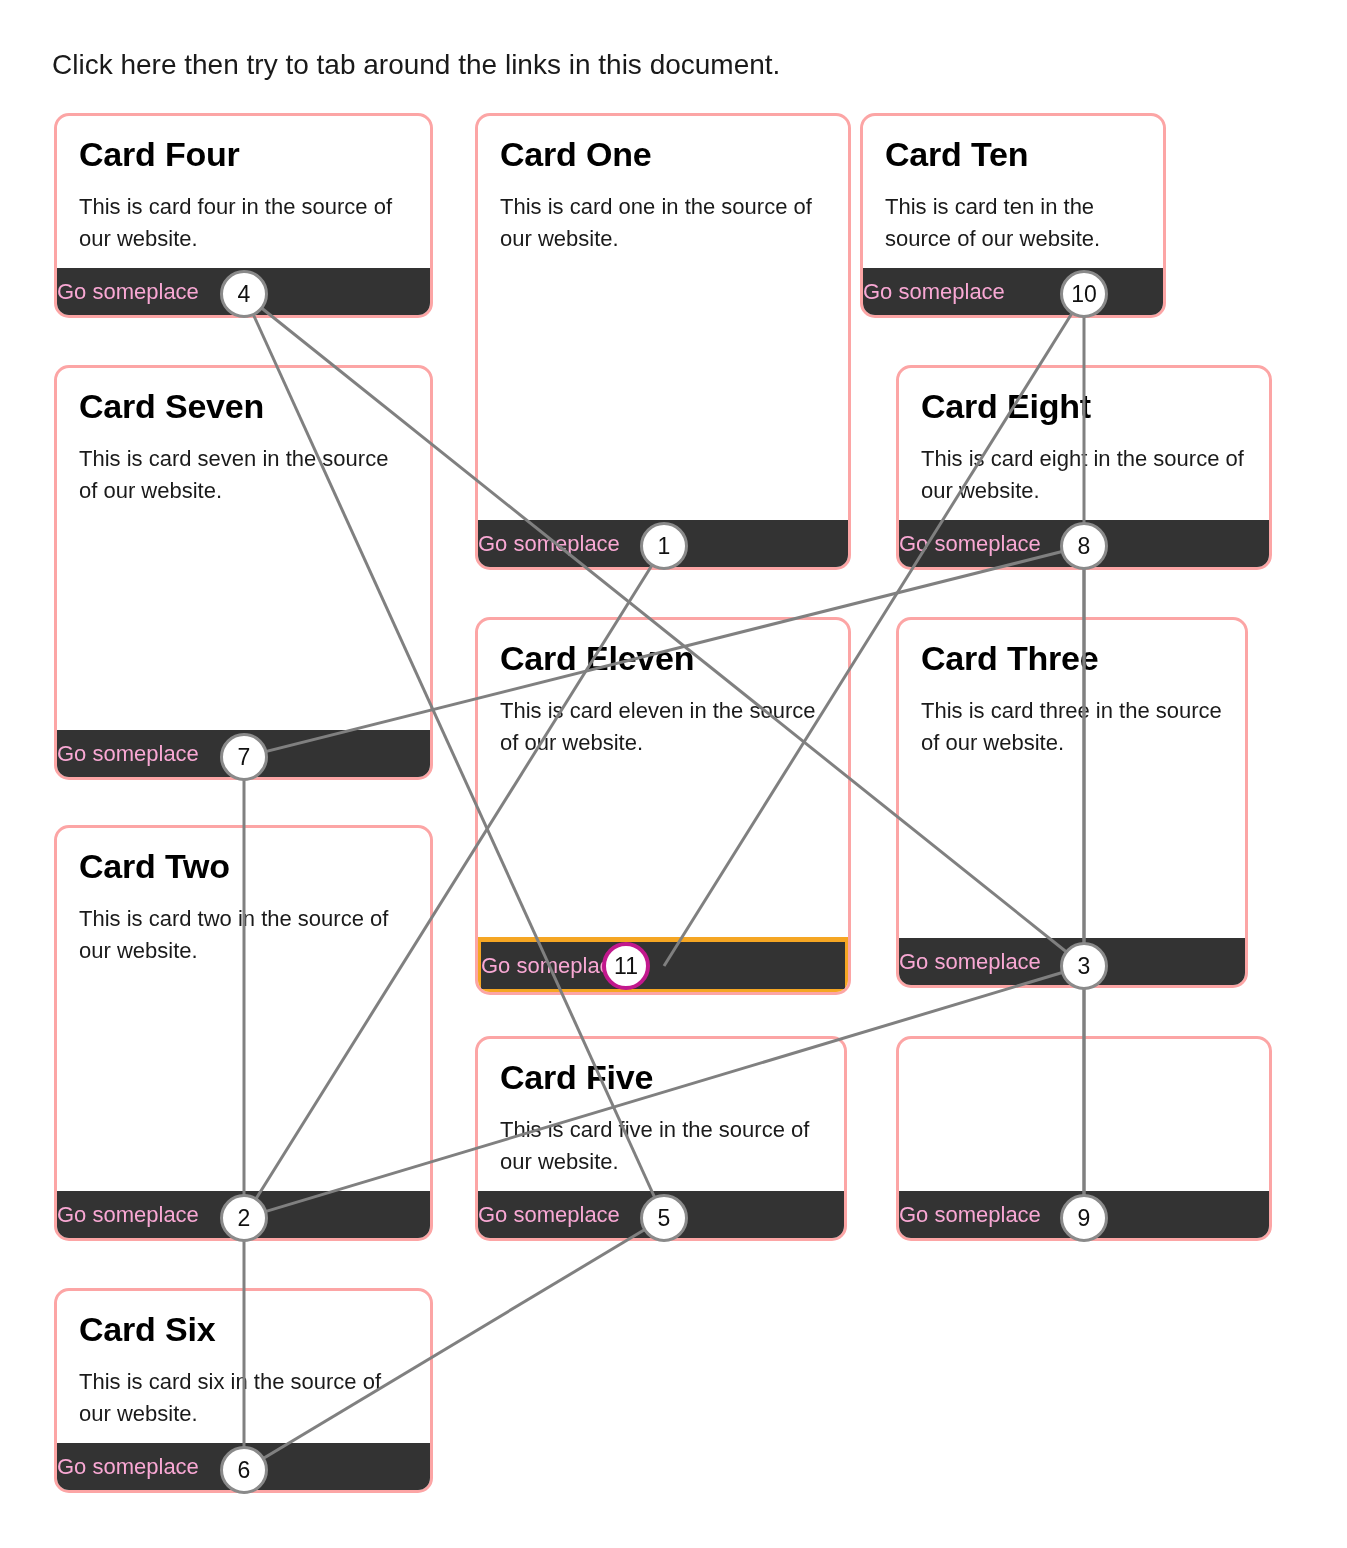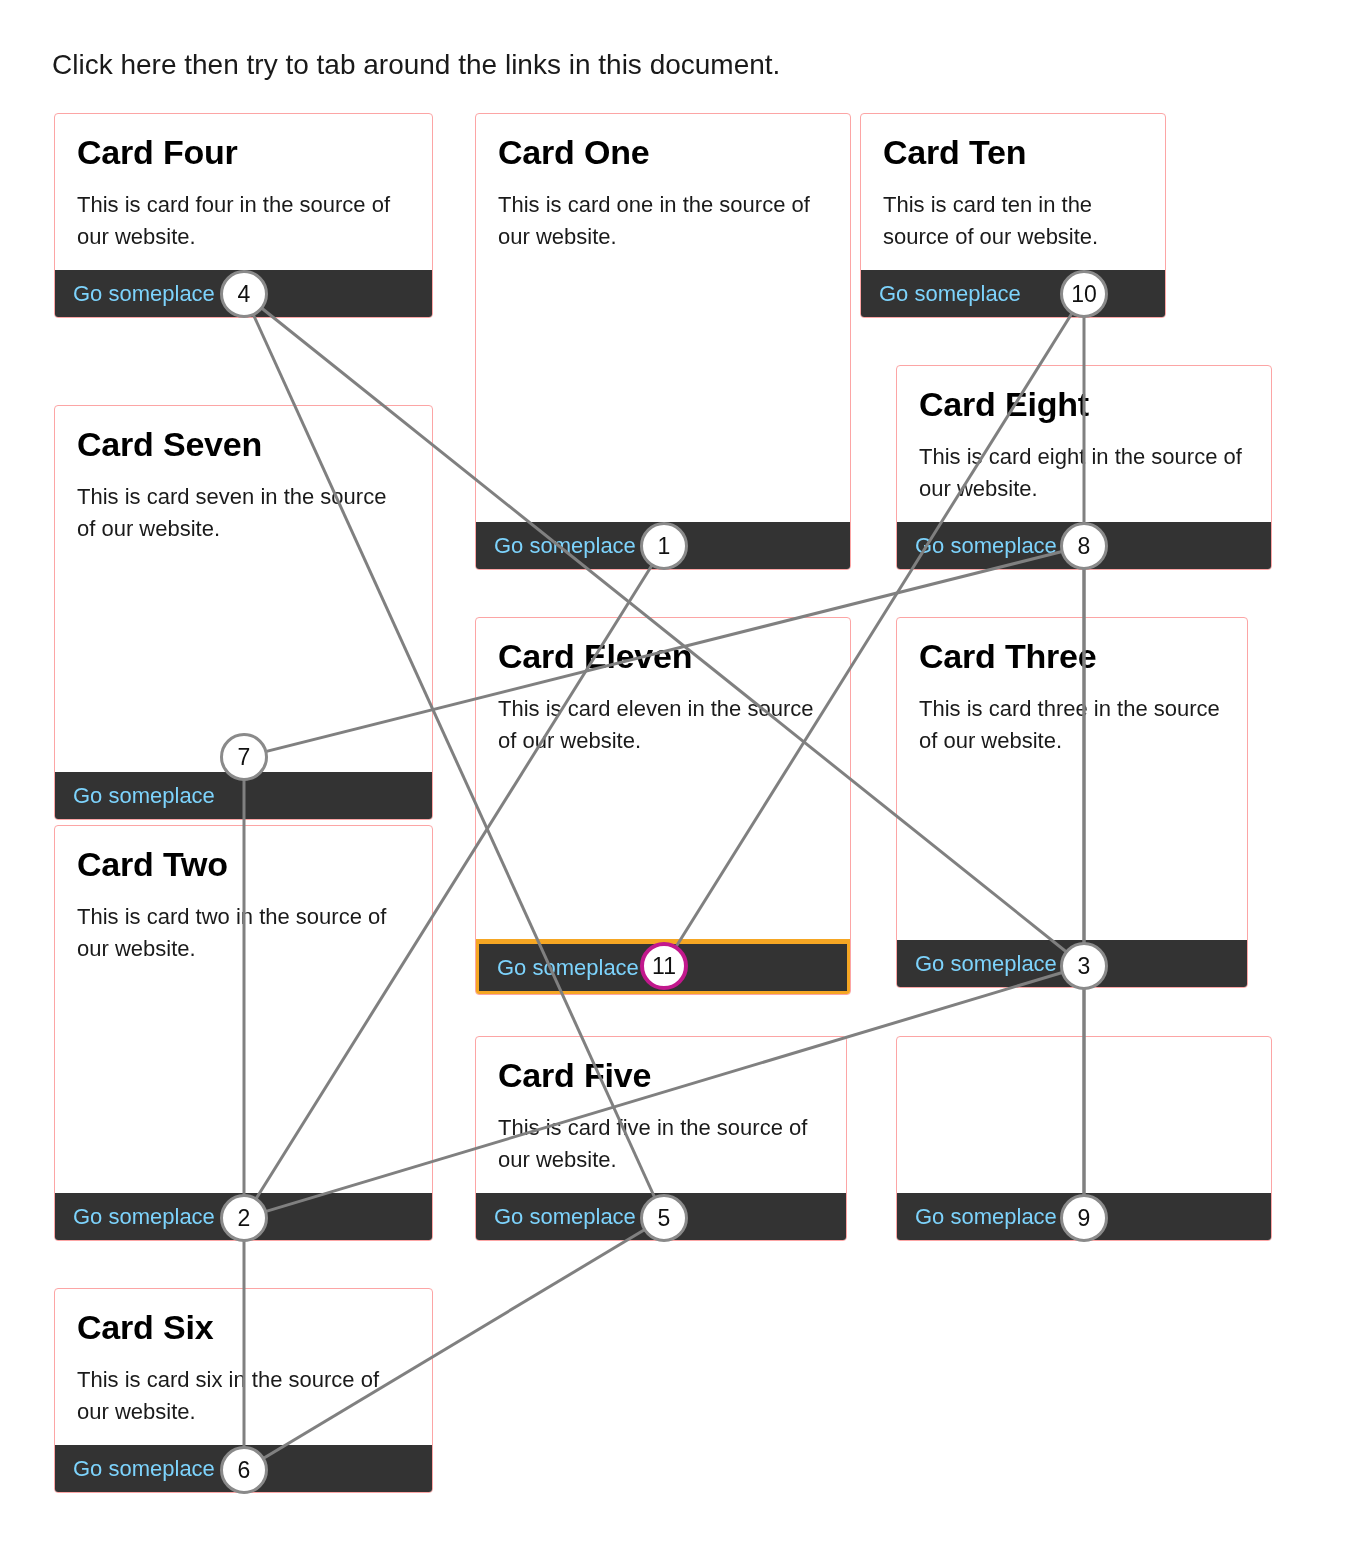--- a/index.html
+++ b/index.html
@@ -19,22 +19,22 @@
     font-size:28px;
     line-height:1.3;
     color:#1a1a1a;
     white-space:nowrap;
   }
 
   
   .card{
     position:absolute;
     background:#ffffff;
-    border:1px solid #fca5a5;
-    border-radius:4px;
+    border:3px solid #fca5a5;
+    border-radius:15px;
     box-sizing:border-box;
     overflow:hidden;
     box-shadow:0 0 0 0 rgba(0,0,0,0);
   }
   .card-body{
     padding:20px 22px 12px 22px;
   }
   .card-title{
     font-size:34px;
     font-weight:bold;
@@ -56,24 +56,23 @@
     height:47px;
     display:flex;
     align-items:center;
   }
   .card-footer.focused{
     left:3px;right:3px;bottom:3px;
     outline:5px solid #F5A623;
     outline-offset:0px;
   }
   .card-link{
-    color:#7dd3fc;
+    color:#f9a8d4;
     font-size:22px;
     text-decoration:none;
-    padding-left:18px;
     white-space:nowrap;
     display:block;
   }
 
   
   #tab-overlay{
     position:absolute;
     left:0;top:0;
     width:1347px;height:1548px;
     pointer-events:none;
@@ -109,21 +108,21 @@
   <div id="cards-layer">
       <div class="card" style="left: 54px; top: 113px; width: 379px; height: 205px;">
         <div class="card-body">
           <div class="card-title">Card Four</div>
           <div class="card-text">This is card four in the source of our website.</div>
         </div>
         <div class="card-footer">
           <a class="card-link" href="#">Go someplace</a>
         </div>
       </div>
-      <div class="card" style="left: 54px; top: 365px; width: 379px; height: 415px; margin-top: 40px;">
+      <div class="card" style="left: 54px; top: 365px; width: 379px; height: 415px;">
         <div class="card-body">
           <div class="card-title">Card Seven</div>
           <div class="card-text">This is card seven in the source of our website.</div>
         </div>
         <div class="card-footer">
           <a class="card-link" href="#">Go someplace</a>
         </div>
       </div>
       <div class="card" style="left: 54px; top: 825px; width: 379px; height: 416px;">
         <div class="card-body">
@@ -221,16 +220,16 @@
       <div class="badge" style="left: 664px; top: 546px;">1</div>
       <div class="badge" style="left: 244px; top: 1218px;">2</div>
       <div class="badge" style="left: 1084px; top: 966px;">3</div>
       <div class="badge" style="left: 244px; top: 294px;">4</div>
       <div class="badge" style="left: 664px; top: 1218px;">5</div>
       <div class="badge" style="left: 244px; top: 1470px;">6</div>
       <div class="badge" style="left: 244px; top: 757px;">7</div>
       <div class="badge" style="left: 1084px; top: 546px;">8</div>
       <div class="badge" style="left: 1084px; top: 1218px;">9</div>
       <div class="badge" style="left: 1084px; top: 294px;">10</div>
-      <div class="badge current" style="left: 664px; top: 966px;">11</div>
+      <div class="badge current" style="left: 626px; top: 966px;">11</div>
     </div>
 
 </div>
 
 </body></html>

